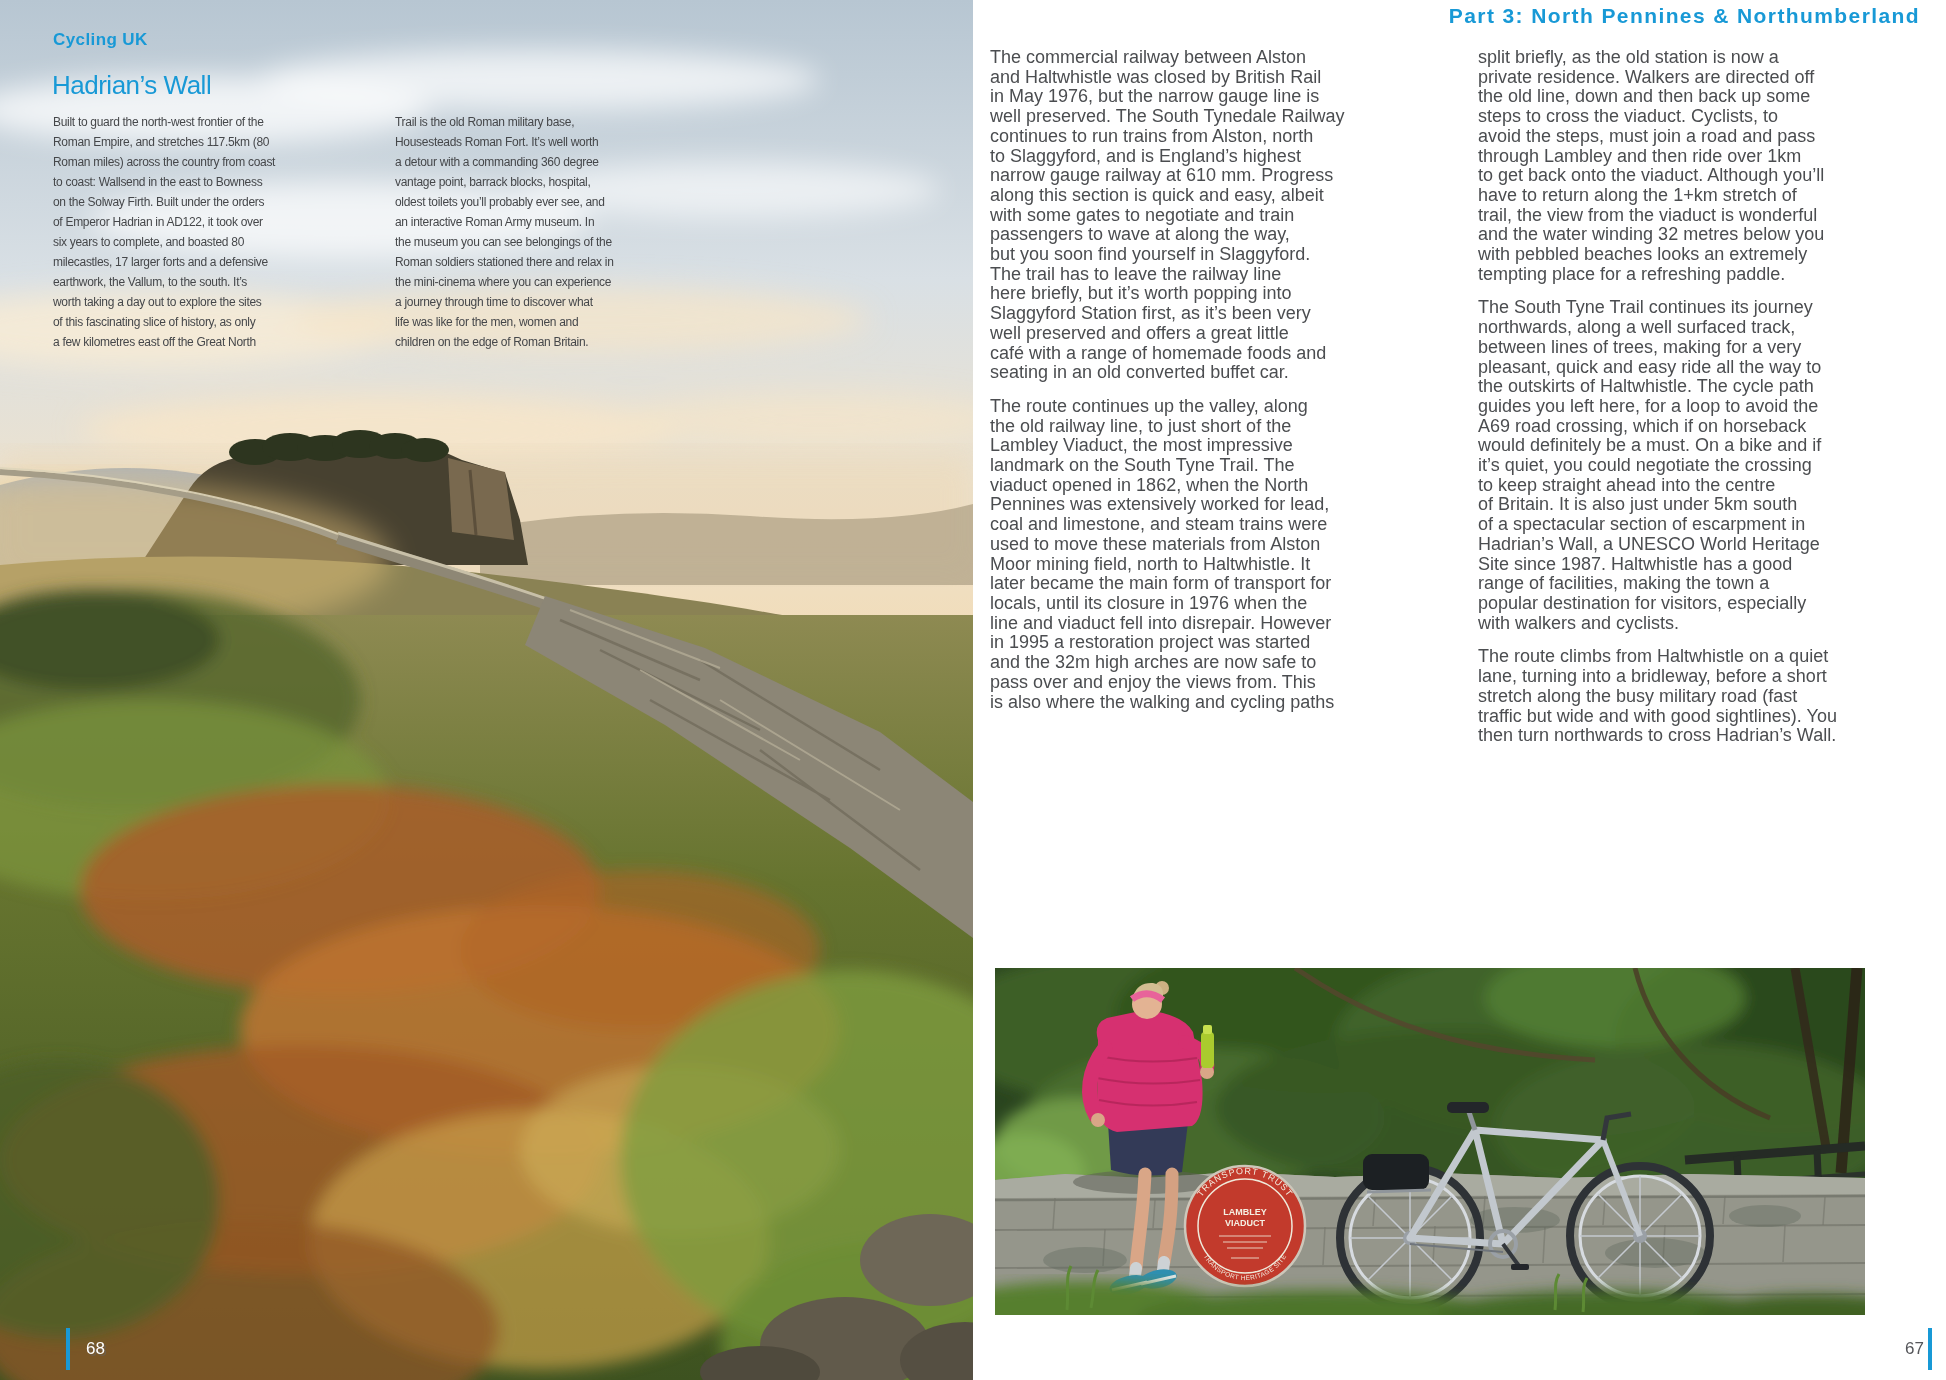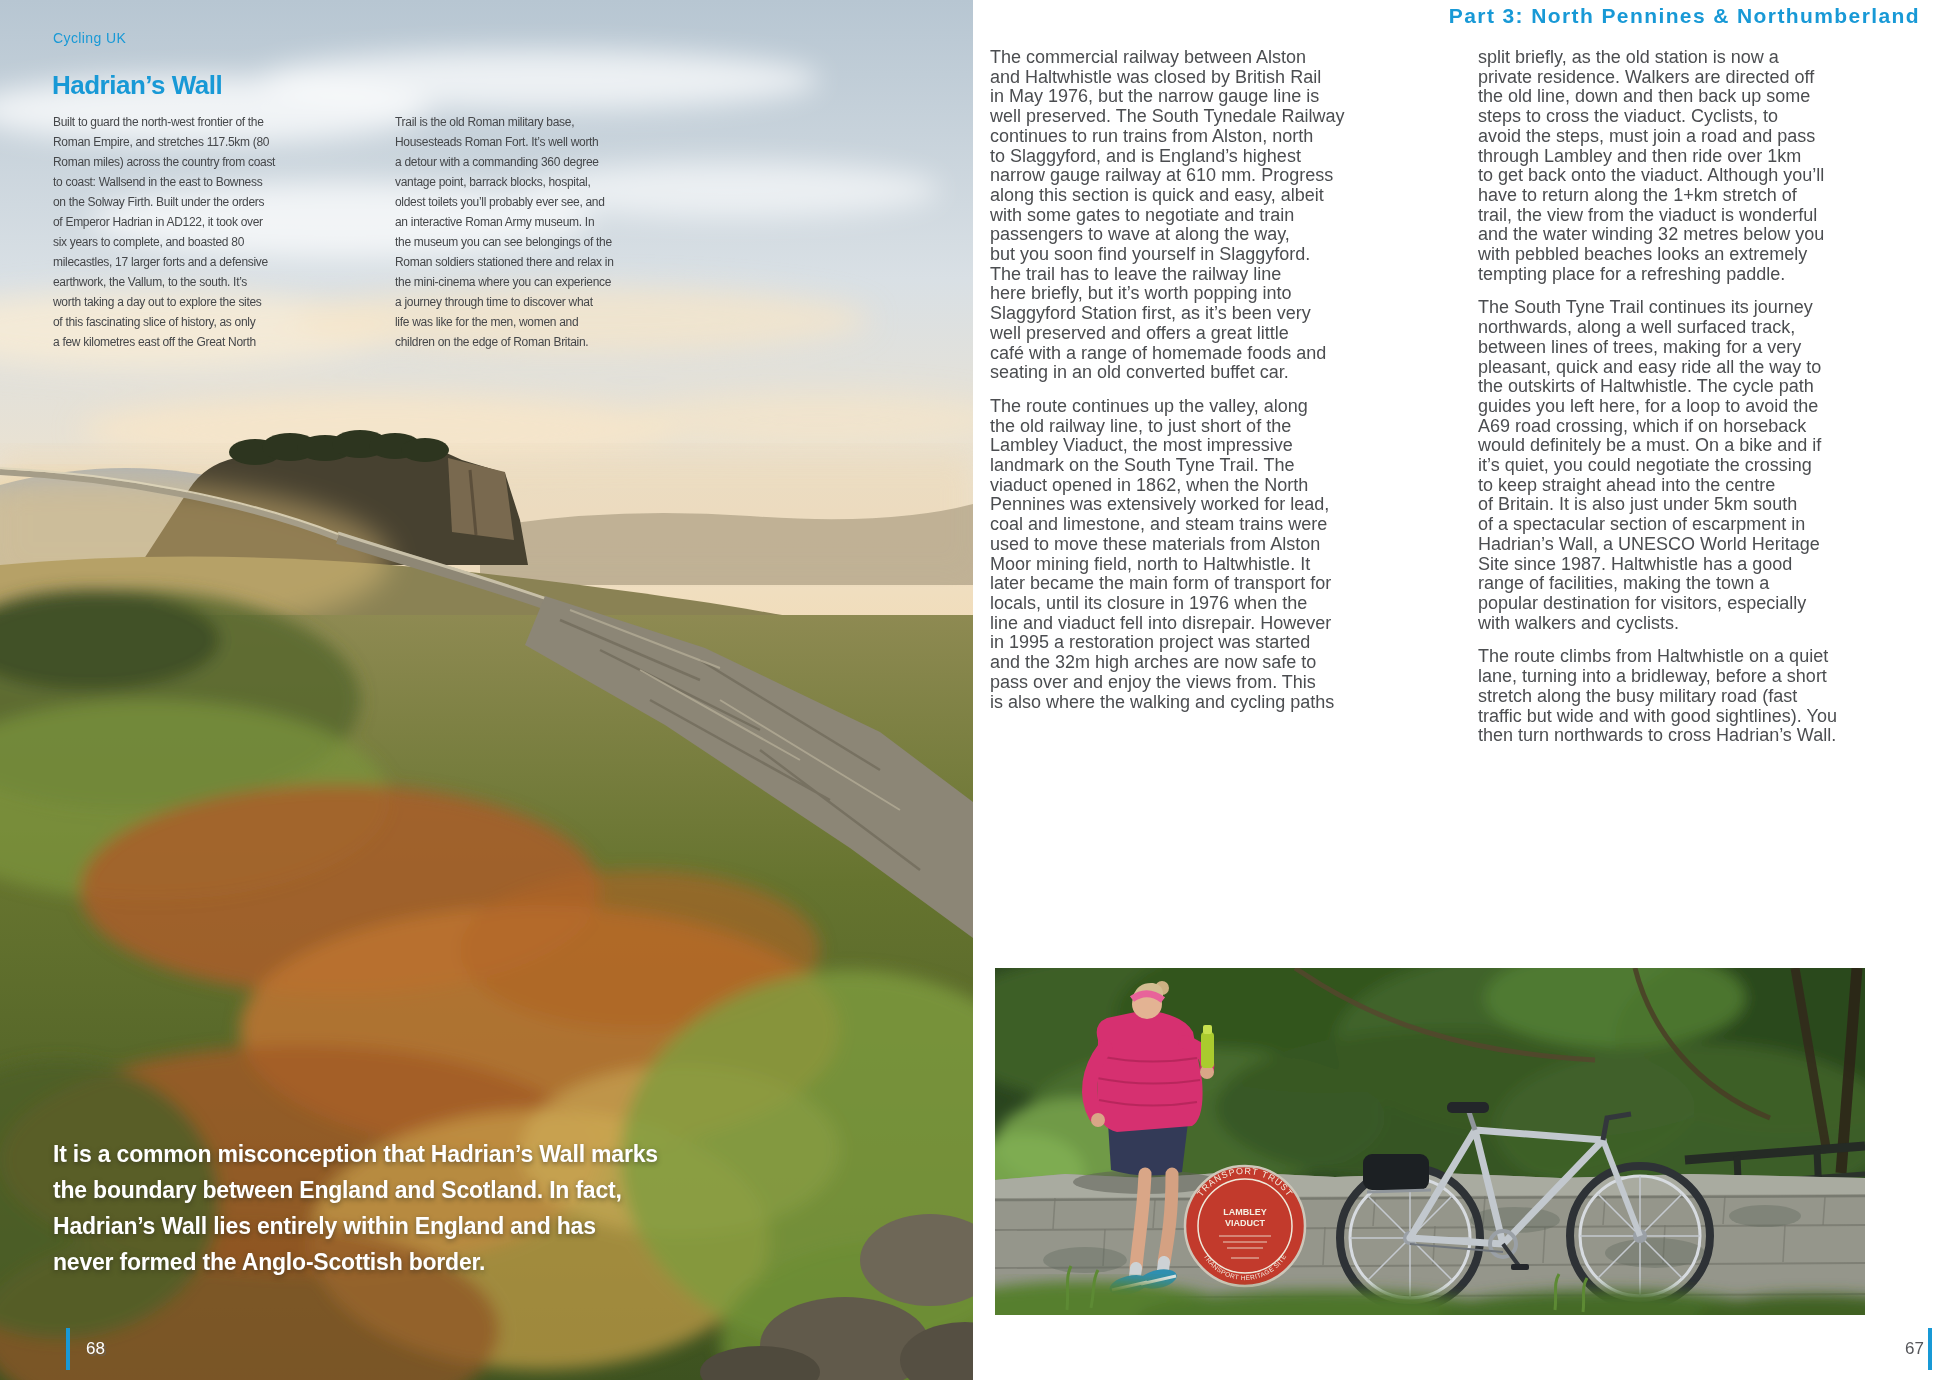--- a/index.html
+++ b/index.html
@@ -2,22 +2,22 @@
 <html><head>
 <meta charset="utf-8">
 <style>
   html,body{margin:0;padding:0}
   body{width:1946px;height:1380px;position:relative;background:#fff;
        font-family:"Liberation Sans",sans-serif;overflow:hidden}
   .page{position:absolute;top:0;height:1380px}
   .page-left{left:0;width:973px}
   .page-right{left:973px;width:973px;background:#fff}
   .photo-left{position:absolute;left:0;top:0;width:973px;height:1380px;display:block}
-  .brand{position:absolute;left:53px;top:30px;font-size:14px;font-weight:400;letter-spacing:.4px}
-  .h-wall{position:absolute;left:52px;top:70px;margin:0;font-size:26px;font-weight:700;letter-spacing:-.5px}
+  .brand{position:absolute;left:53px;top:30px;font-size:17px;font-weight:700;letter-spacing:.4px}
+  .h-wall{position:absolute;left:52px;top:70px;margin:0;font-size:26px;font-weight:400;letter-spacing:-.5px}
   .cols{position:absolute;left:53px;top:112px;display:flex;gap:12px}
   .bodytext{margin:0;width:330px;font-size:12px;line-height:20px;letter-spacing:-.3px;
             color:#45474a;white-space:pre}
   .quote{position:absolute;left:53px;top:1136px;font-size:23px;line-height:36px;font-weight:700;
          color:#fff;white-space:pre;letter-spacing:-.2px;text-shadow:0 2px 5px rgba(40,40,30,.5)}
   .folio-left{position:absolute;left:66px;top:1328px;display:flex;align-items:center;gap:16px}
   .folio-bar{width:4px;height:42px;display:inline-block}
   .folio-num-left{color:#fff;font-size:17px;text-shadow:2px 2px 0 rgba(100,100,100,.55)}
   .part-header{position:absolute;top:4px;right:26px;margin:0;font-size:21px;font-weight:700;letter-spacing:1.4px}
   .rcol{position:absolute;top:48px}
@@ -141,24 +141,20 @@
 oldest toilets you’ll probably ever see, and
 an interactive Roman Army museum. In
 the museum you can see belongings of the
 Roman soldiers stationed there and relax in
 the mini-cinema where you can experience
 a journey through time to discover what
 life was like for the men, women and
 children on the edge of Roman Britain.</p>
     </div>
 
-    <div class="quote">It is a common misconception that Hadrian’s Wall marks
-the boundary between England and Scotland. In fact,
-Hadrian’s Wall lies entirely within England and has
-never formed the Anglo-Scottish border.</div>
 
     <div class="folio-left">
       <span class="folio-bar" style="background: rgb(24, 153, 214);"></span>
       <span class="folio-num-left">68</span>
     </div>
   </section>
 
   <section class="page page-right">
 
     <h2 class="part-header" style="color: rgb(24, 153, 214);">Part 3: North Pennines &amp; Northumberland</h2>

